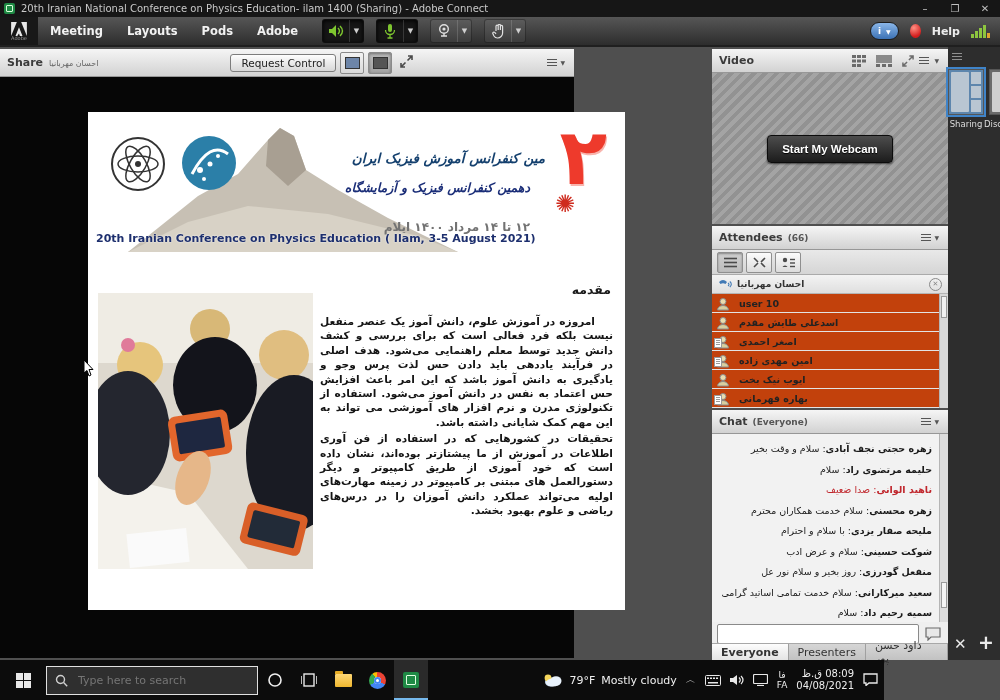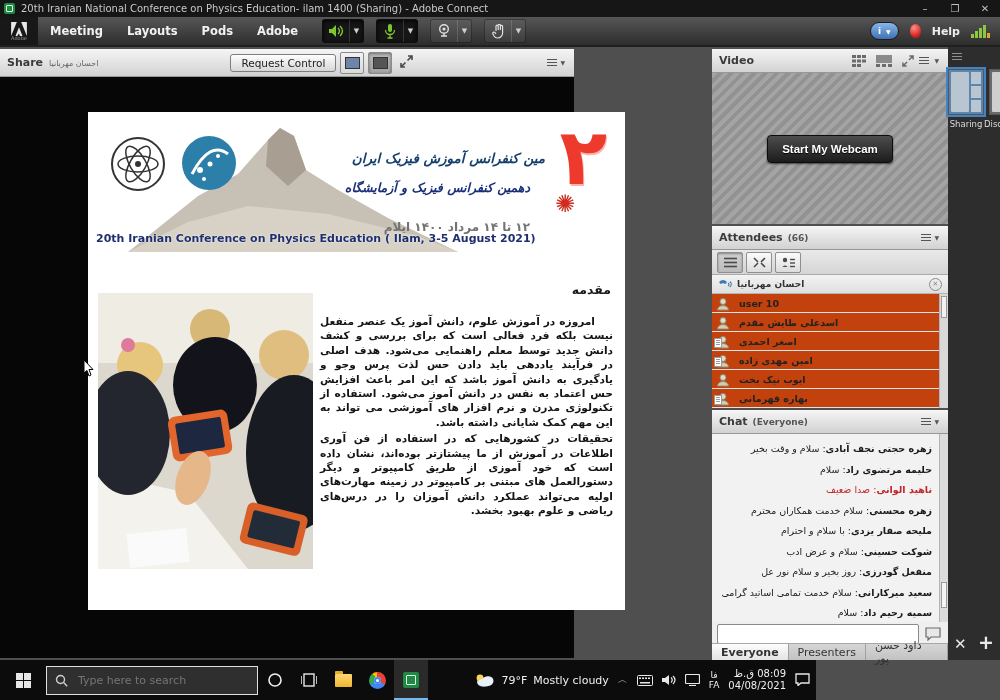--- a/index.html
+++ b/index.html
@@ -144,21 +144,21 @@
   .thumb-wrap{position:relative;}
   .t-bottom{display:none;}
   .collab .thumb{flex-direction:column;}
   .collab .t-bottom{display:flex;height:12px;gap:2px;}
   .collab .t-bottom i{flex:1;background:#cfcfcf;}
   .lb-label{font-size:8.5px;color:#ddd;margin-top:4px;}
   .lb-x{position:absolute;left:6px;top:588px;color:#eaeaea;font-size:15px;font-weight:bold;}
   .lb-plus{position:absolute;left:30px;top:584px;color:#eaeaea;font-size:19px;font-weight:bold;}
 
   
-  #taskbar{position:absolute;left:0;top:660px;width:816px;height:40px;background:#0c0c0c;
+  #taskbar{position:absolute;left:0;top:660px;width:884px;height:40px;background:#0c0c0c;
            display:flex;align-items:center;z-index:40;}
   .tb-start{width:46px;height:40px;display:flex;align-items:center;justify-content:center;}
   .win-logo{display:grid;grid-template-columns:7px 7px;grid-template-rows:7px 7px;gap:1px;}
   .win-logo i{background:#e8e8e8;display:block;}
   .tb-search{width:212px;height:29px;background:#2f2f2f;border:1px solid #e0e0e0;display:flex;align-items:center;
              padding:0 8px;gap:8px;box-sizing:border-box;}
   .tb-search input{flex:1;background:transparent;border:none;outline:none;color:#cfcfcf;font-size:11px;
              font-family:"DejaVu Sans",sans-serif;}
   .tb-ic{width:34px;height:40px;display:flex;align-items:center;justify-content:center;}
   .tb-ic.active{background:#2a2a2a;box-shadow:inset 0 -2px 0 #76b9ed;}

